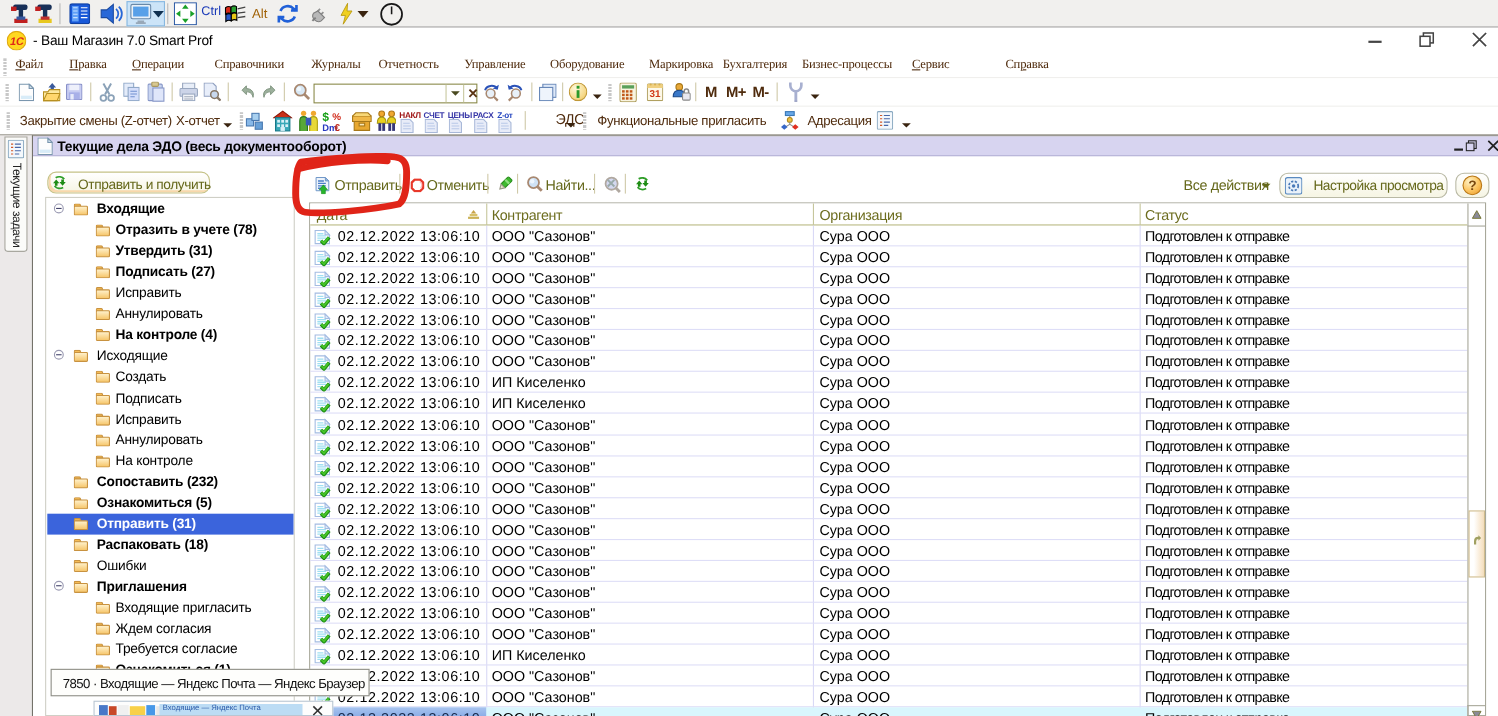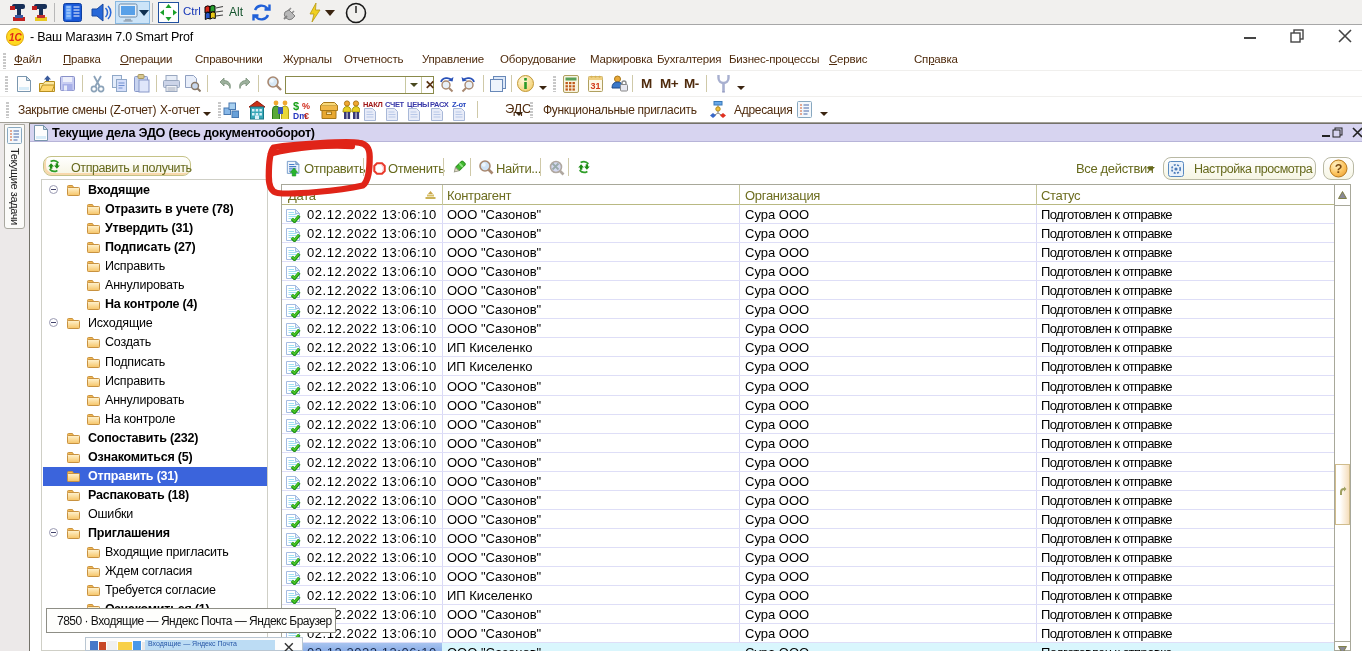--- a/index.html
+++ b/index.html
@@ -6,21 +6,21 @@
 html,body { width:1362px; height:651px; overflow:hidden; }
 body { -webkit-font-smoothing:antialiased; position:relative; font-family:"Liberation Sans",sans-serif; background:#fff; }
 .abs { position:absolute; }
 
 #topbar { left:0; top:0; width:1362px; height:25px; background:#f1f0ee; border-bottom:1px solid #a7a7a7; }
 .vsep { position:absolute; width:1px; background:#b8b8b8; }
 
 #apptitle { left:0; top:26px; width:1362px; height:22px; background:#ffffff; }
 #apptitle .txt { position:absolute; left:30px; top:4px; font-size:12.5px; letter-spacing:-0.2px; color:#000; }
 
-#menubar { left:0; top:48px; width:1300px; height:22px; background:#fff; }
+#menubar { left:0; top:48px; width:1300px; height:22px; background:#fff;font-family:Liberation Serif, serif; }
 #menubar span.mi { position:absolute; top:5px; font-size:11.5px; letter-spacing:-0.2px; color:#4f2b0d; }
 #menubar u { text-decoration:underline; }
 
 #tb1 { left:0; top:70px; width:1362px; height:26px; background:#fff; border-top:1px solid #f0efed; }
 #tb2 { left:0; top:96px; width:1362px; height:26px; background:#fff; border-top:1px solid #f0efed; }
 .grip { position:absolute; width:3px; top:5px; height:16px;
   background:repeating-linear-gradient(to bottom,#c8c8c8 0 2px,#fff 2px 3px); }
 .tsep { position:absolute; top:4px; height:17px; width:1px; background:#cfc9a8; }
 .btxt { position:absolute; font-size:12px; letter-spacing:-0.3px; color:#4f2b0d; white-space:nowrap; }
 .dda { position:absolute; width:0; height:0; border-left:4px solid transparent; border-right:4px solid transparent; border-top:4px solid #3a2410; }
@@ -139,21 +139,21 @@
       </g>
     </svg>
   <span class="abs" style="left:183px;top:5px;font-size:11.5px;color:#1838b8;">Ctrl</span>
   <svg class="abs" style="left:203px;top:3px;" width="22" height="19" viewBox="0 0 22 19">
       <path d="M2 4 q2.5 -2 5 -0.5 l0 6 q-2.5 -1.5 -5 0.5 z" fill="#d82818" stroke="#000" stroke-width="1"></path>
       <path d="M7 3.5 q2.5 -2 5 -0.5 l0 6 q-2.5 -1.5 -5 0.5 z" fill="#28a030" stroke="#000" stroke-width="1"></path>
       <path d="M2.3 10.5 q2.5 -2 5 -0.5 l0 6 q-2.5 -1.5 -5 0.5 z" fill="#2858c8" stroke="#000" stroke-width="1"></path>
       <path d="M7.3 10 q2.5 -2 5 -0.5 l0 6 q-2.5 -1.5 -5 0.5 z" fill="#e8c818" stroke="#000" stroke-width="1"></path>
       <path d="M13 5 l7 -1.5 M13 9 l7 -1 M13 13 l7 -1" stroke="#444" stroke-width="1.2"></path>
     </svg>
-  <span class="abs" style="left:229px;top:5px;font-size:12px;color:#14532d;">Alt</span>
+  <span class="abs" style="left:229px;top:5px;font-size:12px;color:#a16207;">Alt</span>
   <svg class="abs" style="left:250px;top:2px;" width="23" height="21" viewBox="0 0 23 21">
       <path d="M5 8 a7 6.5 0 0 1 12 -2 l2 2 M19.5 2.5 v5 h-5" fill="none" stroke="#2060d8" stroke-width="2.4"></path>
       <path d="M18 13 a7 6.5 0 0 1 -12 2 l-2 -2 M3.5 18.5 v-5 h5" fill="none" stroke="#2060d8" stroke-width="2.4"></path>
     </svg>
   <svg class="abs" style="left:281px;top:4px;" width="20" height="18" viewBox="0 0 20 18">
       <path d="M4 10 l6 -6 M7 13 l6 -6" stroke="#909090" stroke-width="1.6"></path>
       <path d="M8 6 l6 6 l-3 3 q-3 2 -6 -1 q-3 -3 -1 -6 z" fill="#b8b8b8" stroke="#808080"></path>
       <path d="M3 15 l3 -3" stroke="#808080" stroke-width="1.8"></path>
     </svg>
   <svg class="abs" style="left:308px;top:2px;" width="14" height="21" viewBox="0 0 14 21">

